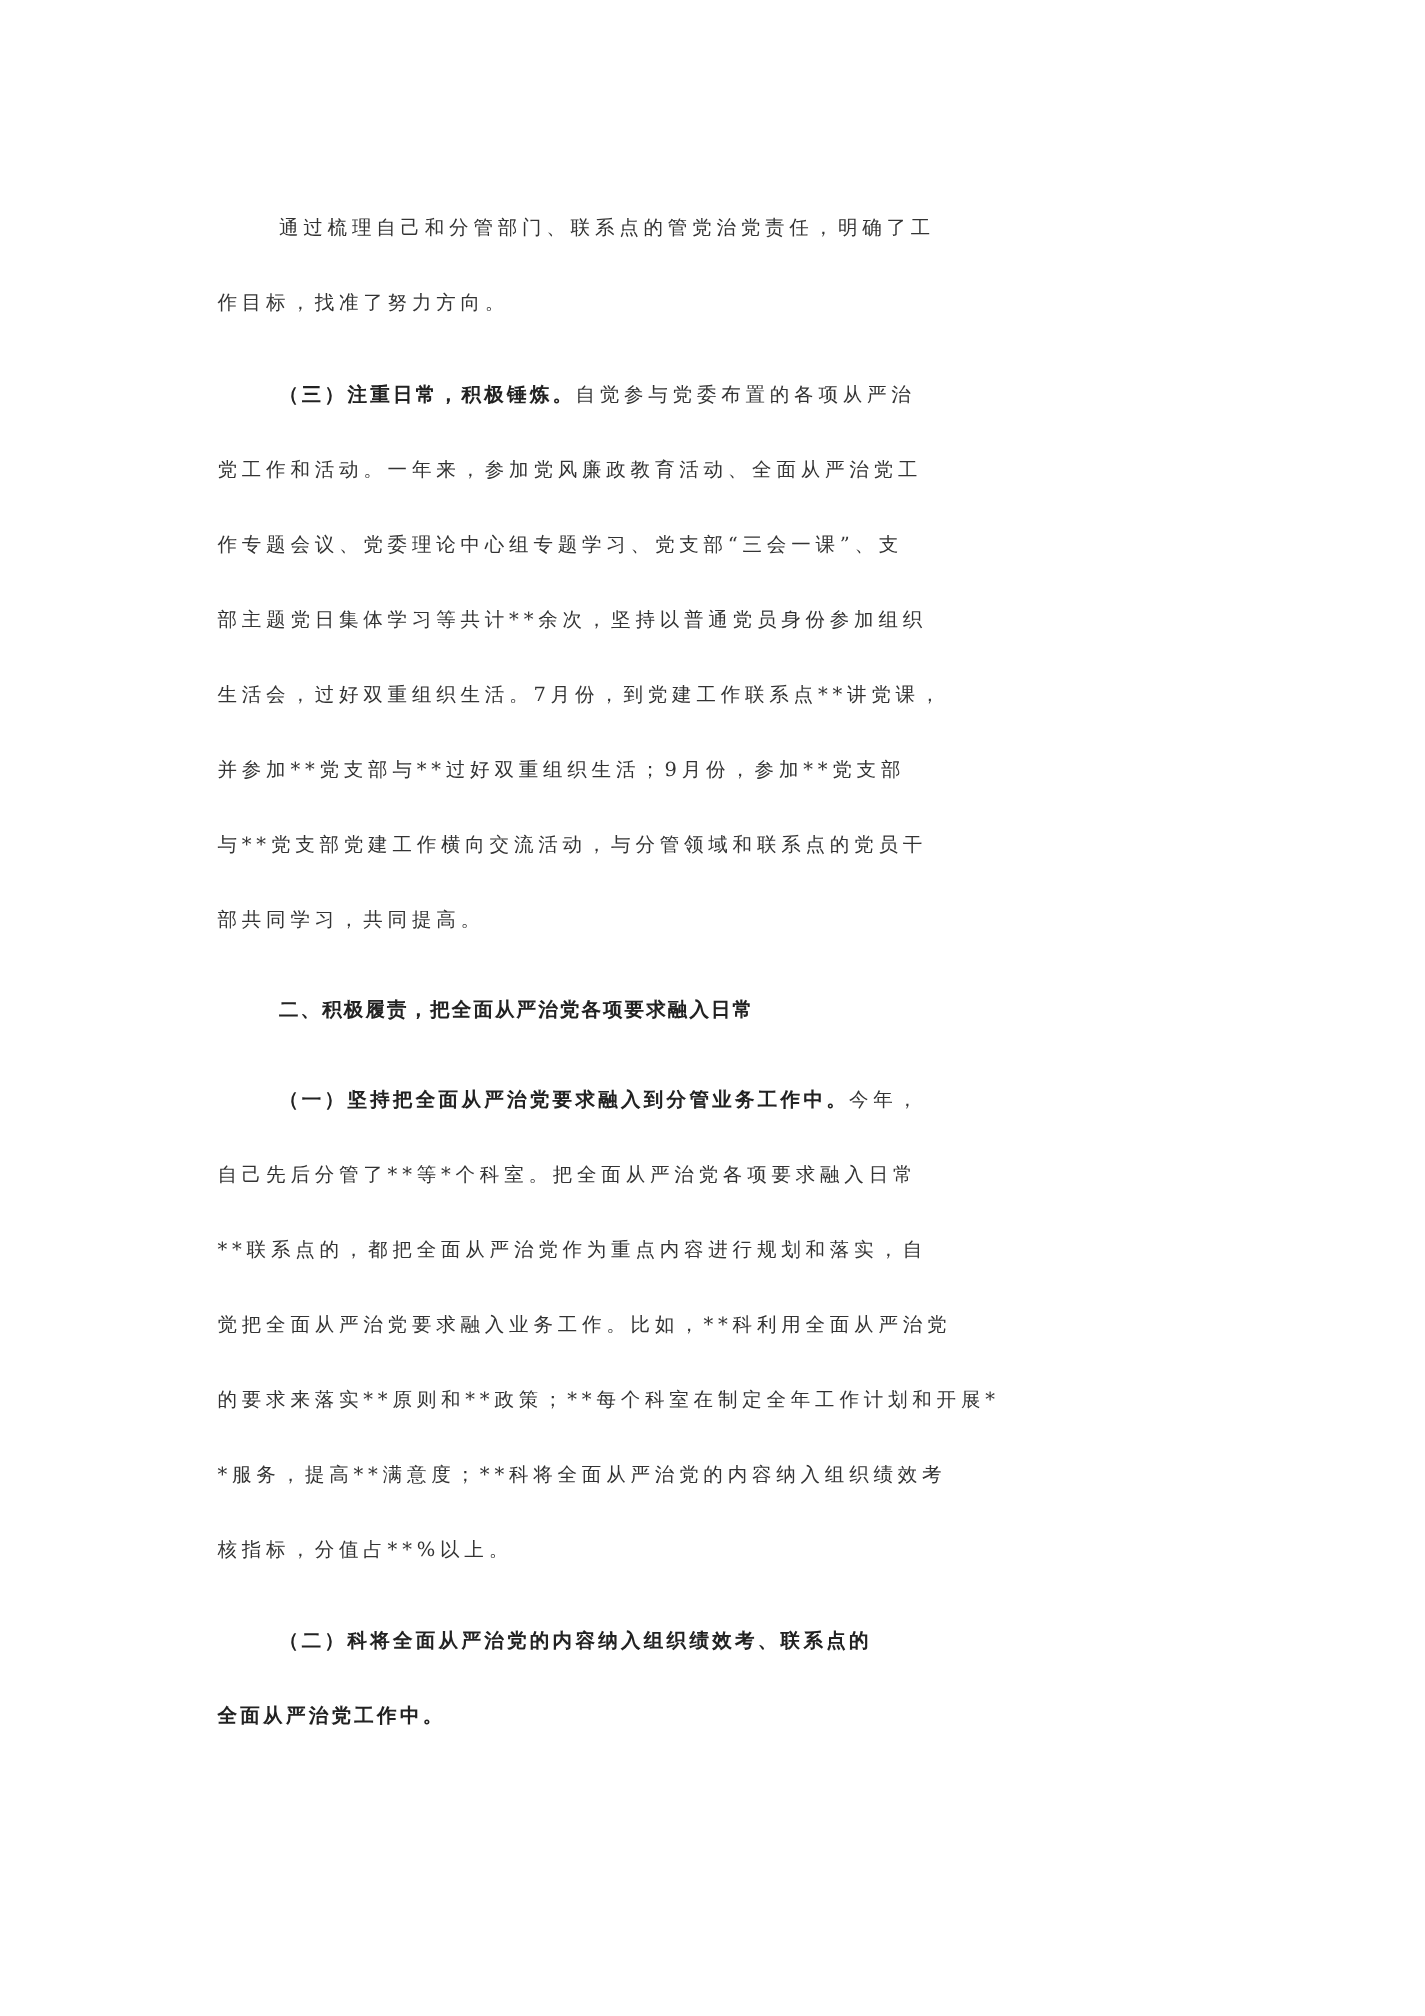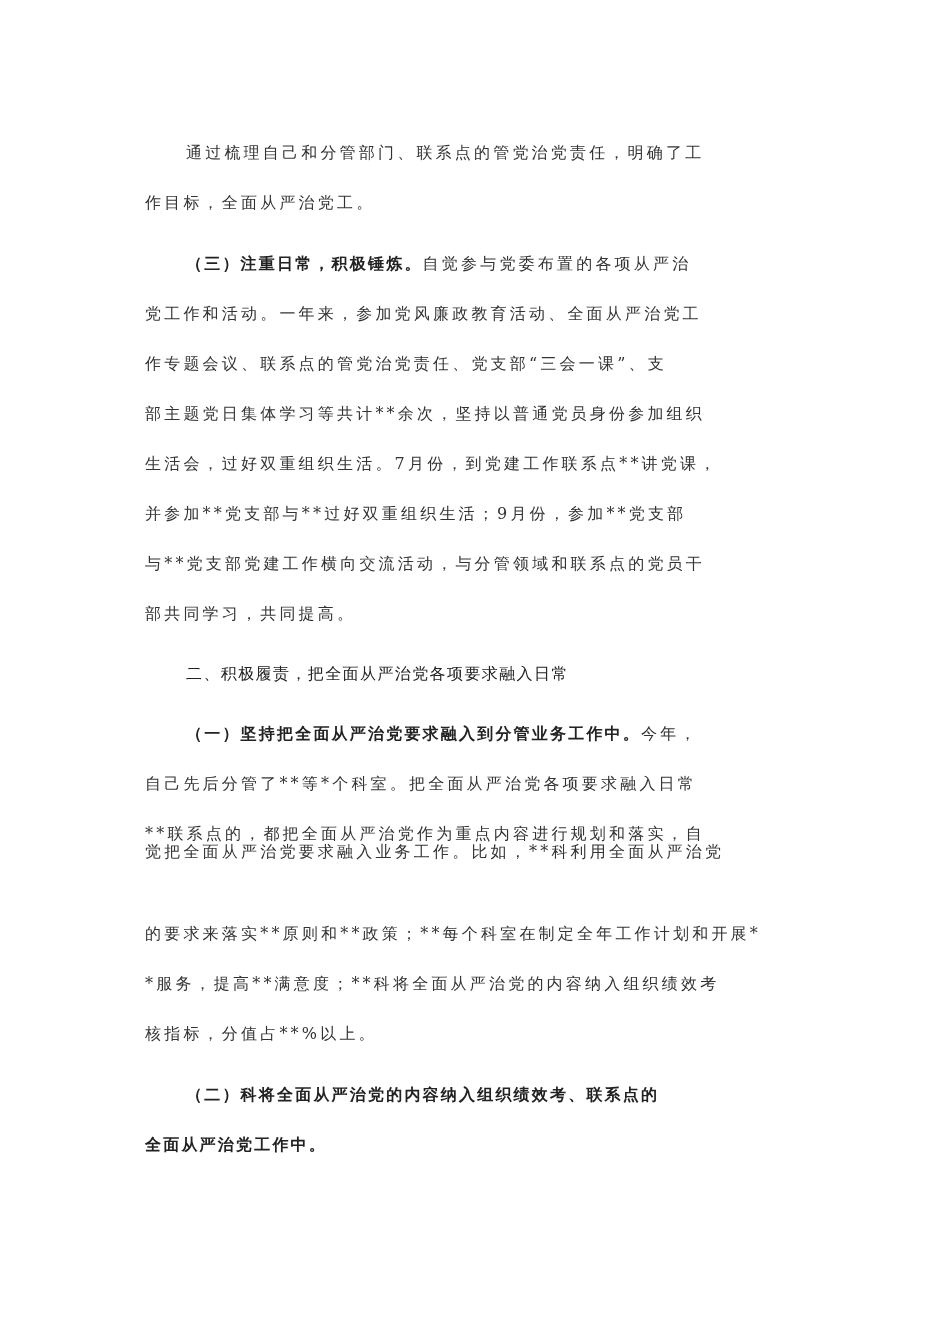--- a/index.html
+++ b/index.html
@@ -1,51 +1,51 @@
 <!DOCTYPE html>
 <html><head>
 <meta charset="utf-8">
 <style>
   html, body { margin: 0; padding: 0; background: #ffffff; }
   body { width: 950px; height: 1344px; position: relative; overflow: hidden;
          font-family: "DejaVu Serif", "Liberation Serif", serif; color: #333333; }
   .page { position: absolute; left: 145px; top: 0; width: 662px; }
-  .line { position: absolute; left: 0; white-space: nowrap; font-size: 16px;
+  .line { position: absolute; left: 0; white-space: nowrap; font-size: 13px;
           letter-spacing: 3.2px; line-height: 28px; }
   .indent { left: 41px; }
   .b { font-weight: bold; color: #222222; letter-spacing: 2.2px; text-align: center; }
-  .heading { font-weight: normal; color: #222222; letter-spacing: 1.4px; }
+  .heading { font-weight: bold; color: #222222; letter-spacing: 1.4px; }
 </style>
 </head>
 <body>
 
 <div class="page">
 
   <div class="line indent" style="top:139px">通过梳理自己和分管部门、联系点的管党治党责任，明确了工</div>
-  <div class="line" style="top:189px">作目标，全面从严治党工。</div>
+  <div class="line" style="top:189px">作目标，找准了努力方向。</div>
 
   <div class="line indent" style="top:250px">
     <span class="b">（三）注重日常，积极锤炼。</span><span>自觉参与党委布置的各项从严治</span>
   </div>
   <div class="line" style="top:300px">党工作和活动。一年来，参加党风廉政教育活动、全面从严治党工</div>
-  <div class="line" style="top:350px">作专题会议、联系点的管党治党责任、党支部“三会一课”、支</div>
+  <div class="line" style="top:350px">作专题会议、党委理论中心组专题学习、党支部“三会一课”、支</div>
   <div class="line" style="top:400px">部主题党日集体学习等共计**余次，坚持以普通党员身份参加组织</div>
   <div class="line" style="top:450px">生活会，过好双重组织生活。7月份，到党建工作联系点**讲党课，</div>
   <div class="line" style="top:500px">并参加**党支部与**过好双重组织生活；9月份，参加**党支部</div>
   <div class="line" style="top:550px">与**党支部党建工作横向交流活动，与分管领域和联系点的党员干</div>
   <div class="line" style="top:600px">部共同学习，共同提高。</div>
 
   <div class="line indent heading" style="top:660px">二、积极履责，把全面从严治党各项要求融入日常</div>
 
   <div class="line indent" style="top:720px">
     <span class="b">（一）坚持把全面从严治党要求融入到分管业务工作中。</span><span>今年，</span>
   </div>
   <div class="line" style="top:770px">自己先后分管了**等*个科室。把全面从严治党各项要求融入日常</div>
   <div class="line" style="top:820px">**联系点的，都把全面从严治党作为重点内容进行规划和落实，自</div>
-  <div class="line" style="top:838px">觉把全面从严治党要求融入业务工作。比如，**科利用全面从严治党</div>
+  <div class="line" style="top:870px">觉把全面从严治党要求融入业务工作。比如，**科利用全面从严治党</div>
   <div class="line" style="top:920px">的要求来落实**原则和**政策；**每个科室在制定全年工作计划和开展*</div>
   <div class="line" style="top:970px">*服务，提高**满意度；**科将全面从严治党的内容纳入组织绩效考</div>
   <div class="line" style="top:1020px">核指标，分值占**%以上。</div>
 
   <div class="line indent b" style="top:1081px">（二）科将全面从严治党的内容纳入组织绩效考、联系点的</div>
   <div class="line b" style="top:1131px">全面从严治党工作中。</div>
 
 </div>
 
 </body></html>

